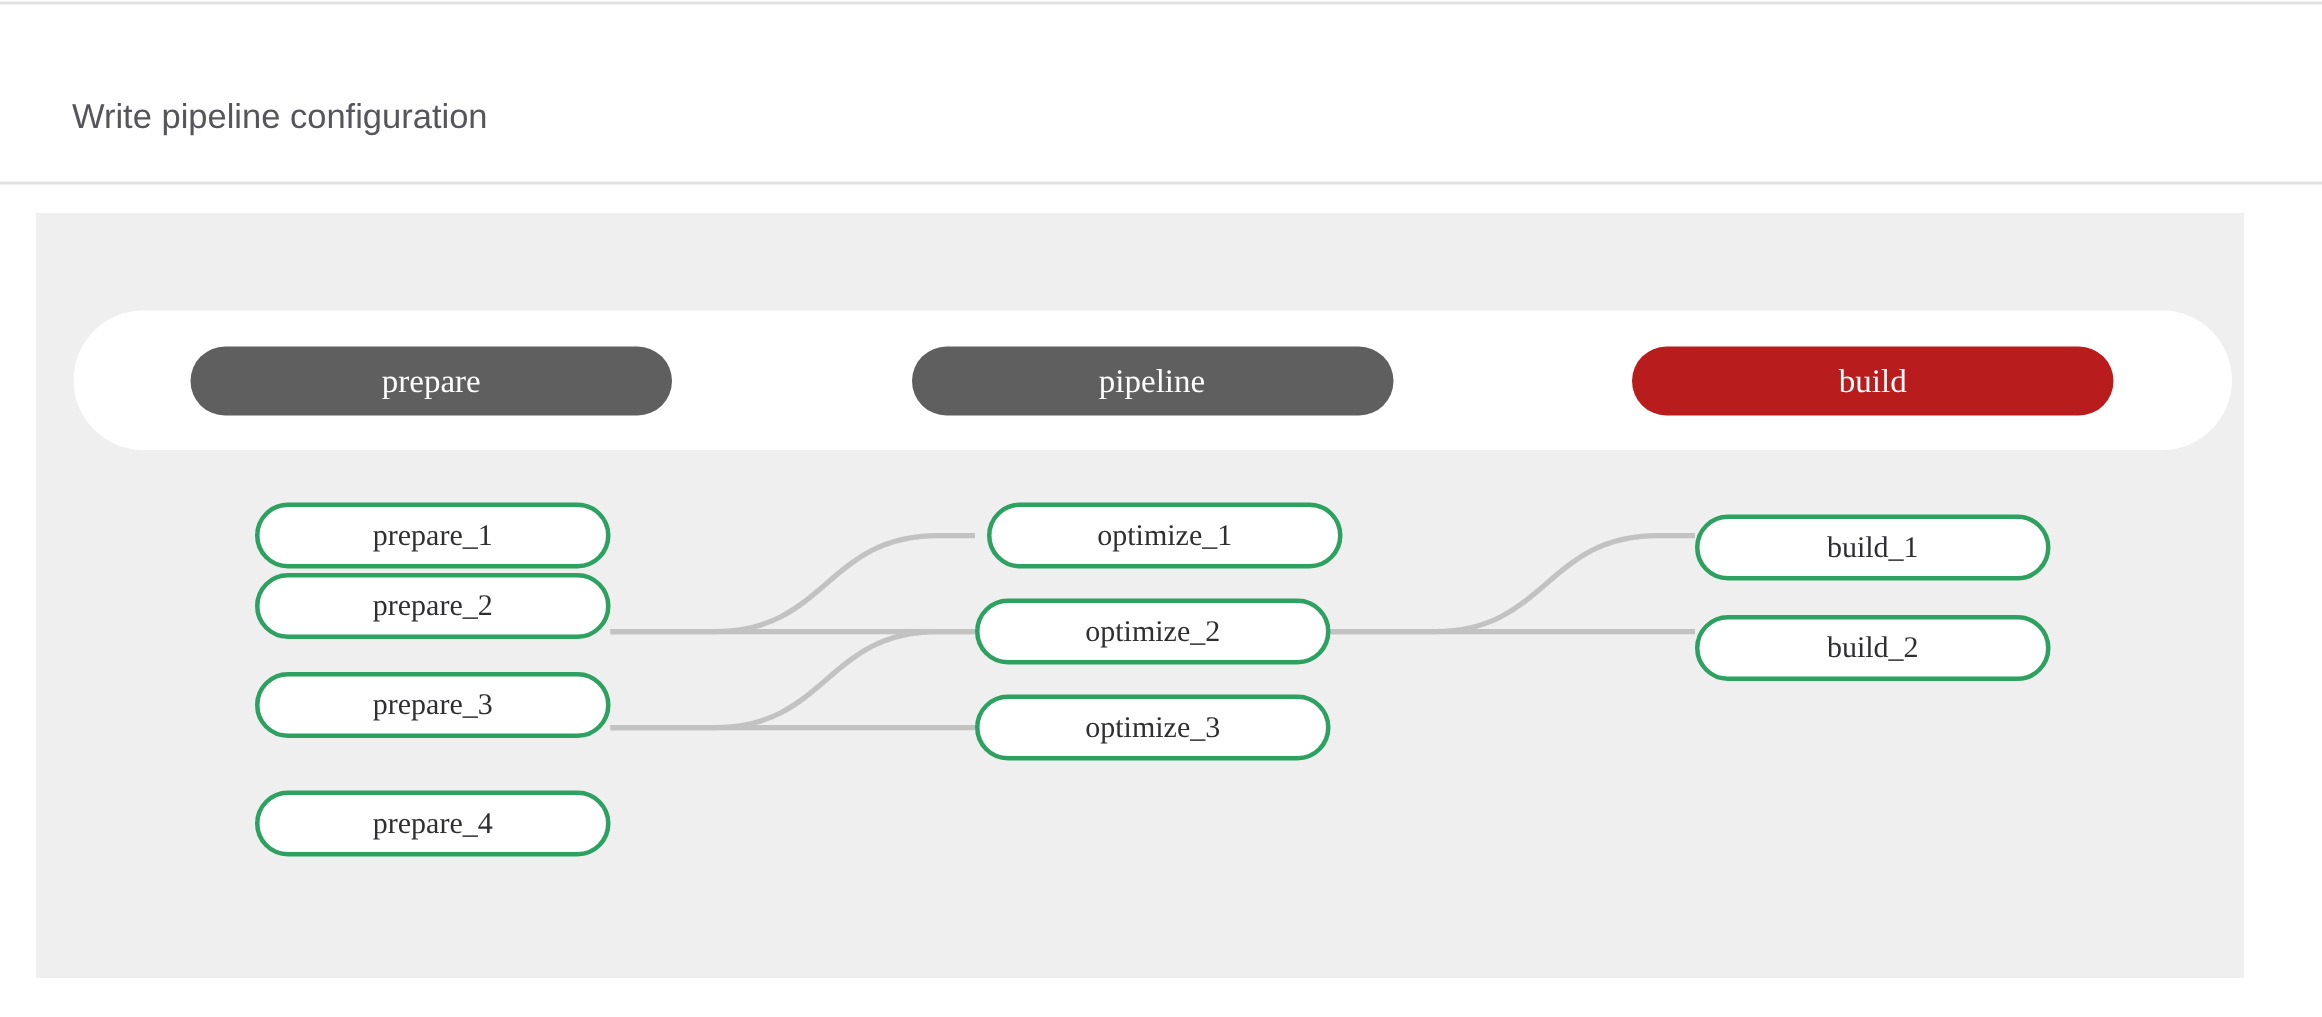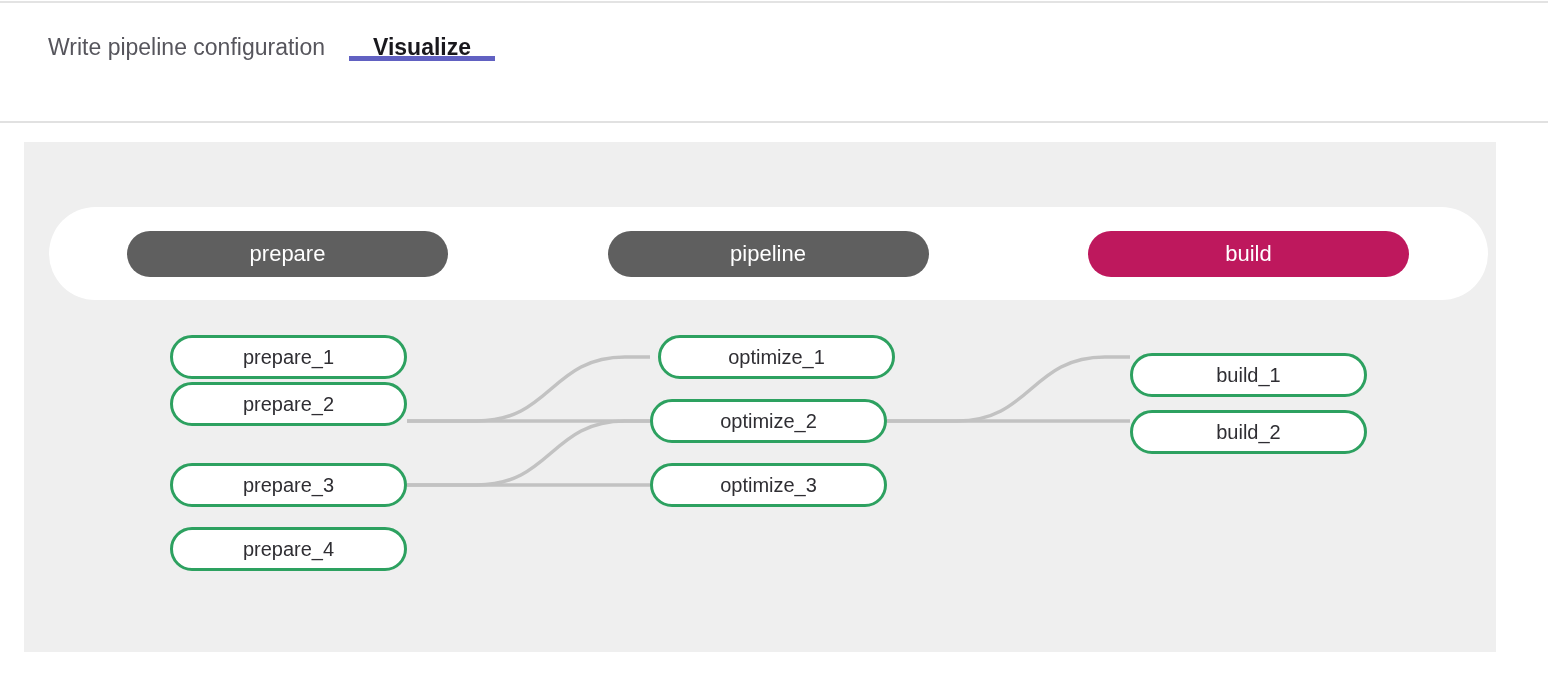--- a/index.html
+++ b/index.html
@@ -19,21 +19,21 @@
   .tab-bar {
     position: absolute;
     left: 0; top: 0; width: 100%; height: 121px;
     border-bottom: 2px solid #e1e1e1;
     background: #ffffff;
   }
   .tabs {
     position: absolute;
     left: 24px; top: 0; bottom: 0;
     display: flex;
-    align-items: flex-start;
+    align-items: center;
   }
   .tab {
     position: relative;
     display: flex;
     align-items: center;
     justify-content: center;
     padding: 34px 24px 0 24px;
     font-size: 23px;
     color: #56555c;
     cursor: pointer;
@@ -47,20 +47,21 @@
     position: absolute;
     left: 0; right: 0; bottom: 0;
     height: 5px;
     background: #6161c2;
   }
   .graph-panel {
     position: absolute;
     left: 24px; top: 142px;
     width: 1472px; height: 510px;
     background: #efefef;
+    font-family: Liberation Serif, serif;
   }
   .stages-header {
     position: absolute;
     left: 25px; top: 65px;
     width: 1439px; height: 93px;
     background: #ffffff;
     border-radius: 47px;
     display: flex;
     align-items: center;
     justify-content: space-between;
@@ -100,47 +101,43 @@
 </style>
 </head>
 <body>
 
 <div class="screen">
   <div class="tab-bar">
     <div class="tabs" id="tabs">
         <div class="tab">
           <span>Write pipeline configuration</span>
         </div>
-        <div class="tab active">
-          <span>Visualize</span>
-          <div class="tab-underline" style="background: rgb(97, 97, 194);"></div>
-        </div>
       </div>
   </div>
   <div class="top-border"></div>
 
   <div class="graph-panel">
     <div class="stages-header" id="stages-header">
         <div class="stage-pill" style="background: rgb(95, 95, 95);">prepare</div>
         <div class="stage-pill" style="background: rgb(95, 95, 95);">pipeline</div>
-        <div class="stage-pill" style="background: #be185d;">build</div>
+        <div class="stage-pill" style="background: #b91c1c;">build</div>
       </div>
     <svg class="links-svg" id="links-svg" viewBox="0 0 1524 510" xmlns="http://www.w3.org/2000/svg">
         <path d="M 383 279 H 453 C 527 279 527 215 601 215 H 626" fill="none" stroke="#c2c2c2" stroke-width="3.5"></path>
         <path d="M 383 279 H 626" fill="none" stroke="#c2c2c2" stroke-width="3.5"></path>
         <path d="M 383 343 H 453 C 527 343 527 279 601 279 H 626" fill="none" stroke="#c2c2c2" stroke-width="3.5"></path>
         <path d="M 383 343 H 626" fill="none" stroke="#c2c2c2" stroke-width="3.5"></path>
         <path d="M 863 279 H 933 C 1007 279 1007 215 1081 215 H 1106" fill="none" stroke="#c2c2c2" stroke-width="3.5"></path>
         <path d="M 863 279 H 1106" fill="none" stroke="#c2c2c2" stroke-width="3.5"></path>
       </svg>
     <div id="job-columns">
         <div class="job-pill" style="border-color: rgb(45, 161, 96); left: 146px; top: 193px;">prepare_1</div>
         <div class="job-pill" style="border-color: rgb(45, 161, 96); left: 146px; top: 240px;">prepare_2</div>
-        <div class="job-pill" style="border-color: rgb(45, 161, 96); left: 146px; top: 321px;">prepare_3</div>
+        <div class="job-pill" style="border-color: rgb(45, 161, 96); left: 146px; top: 306px;">prepare_3</div>
         <div class="job-pill" style="border-color: rgb(45, 161, 96); left: 146px; top: 385px;">prepare_4</div>
         <div class="job-pill" style="border-color: rgb(45, 161, 96); left: 634px; top: 193px;">optimize_1</div>
         <div class="job-pill" style="border-color: rgb(45, 161, 96); left: 626px; top: 257px; text-align: right;">optimize_2</div>
         <div class="job-pill" style="border-color: rgb(45, 161, 96); left: 626px; top: 321px;">optimize_3</div>
-        <div class="job-pill" style="border-color: rgb(45, 161, 96); left: 1106px; top: 211px; text-align: center;">build_1</div>
+        <div class="job-pill" style="border-color: rgb(45, 161, 96); left: 1106px; top: 201px; text-align: center;">build_1</div>
         <div class="job-pill" style="border-color: rgb(45, 161, 96); left: 1106px; top: 268px;">build_2</div>
       </div>
   </div>
 </div>
 
 </body></html>

